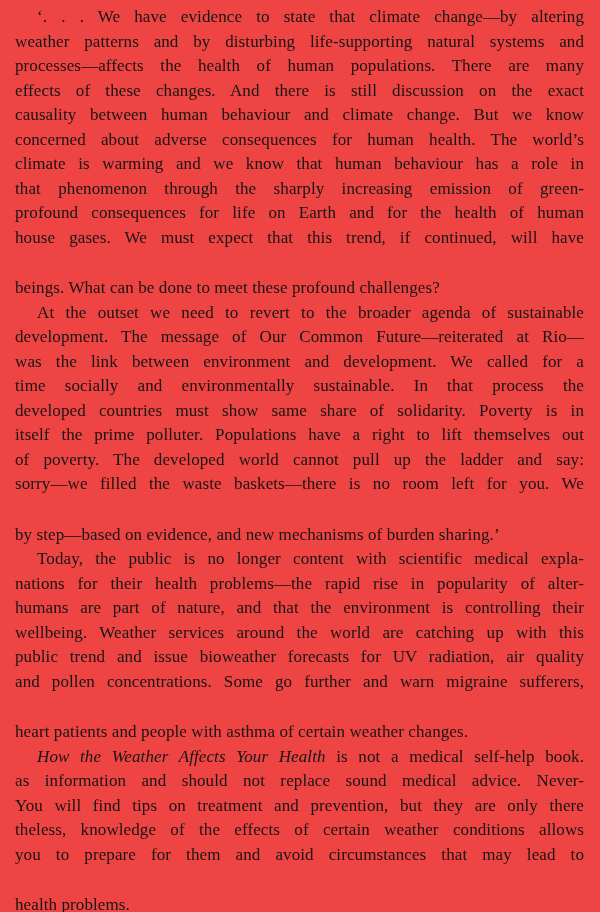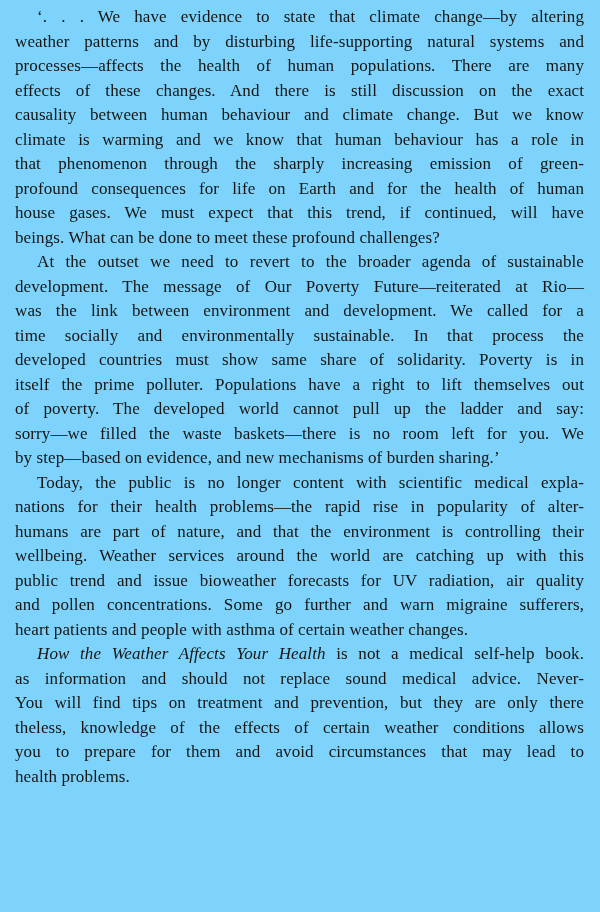--- a/index.html
+++ b/index.html
@@ -27,45 +27,47 @@
     text-align: justify;
     text-align-last: justify;
     white-space: normal;
     letter-spacing: 0.1px;
   }
   .line.indent {
     padding-left: 22px;
   }
   .line.para-end {
     text-align-last: left;
+    margin-top: 26px;
   }
   .line em {
     font-style: italic;
     margin-top: 20px;
   }
 </style>
 </head>
 <body>
 
-<div class="page" style="background: #7dd3fc; color: rgb(23, 21, 19);">
+<div class="page" style="background: #ef4444; color: rgb(23, 21, 19);">
     <div class="paragraph">
       <div class="line indent">‘. . . We have evidence to state that climate change—by altering</div>
       <div class="line">weather patterns and by disturbing life-supporting natural systems and</div>
       <div class="line">processes—affects the health of human populations. There are many</div>
       <div class="line">effects of these changes. And there is still discussion on the exact</div>
       <div class="line">causality between human behaviour and climate change. But we know</div>
+      <div class="line">concerned about adverse consequences for human health. The world’s</div>
       <div class="line">climate is warming and we know that human behaviour has a role in</div>
       <div class="line">that phenomenon through the sharply increasing emission of green-</div>
       <div class="line">profound consequences for life on Earth and for the health of human</div>
       <div class="line">house gases. We must expect that this trend, if continued, will have</div>
       <div class="line para-end">beings. What can be done to meet these profound challenges?</div>
     </div>
     <div class="paragraph">
       <div class="line indent">At the outset we need to revert to the broader agenda of sustainable</div>
-      <div class="line">development. The message of Our Poverty Future—reiterated at Rio—</div>
+      <div class="line">development. The message of Our Common Future—reiterated at Rio—</div>
       <div class="line">was the link between environment and development. We called for a</div>
       <div class="line">time socially and environmentally sustainable. In that process the</div>
       <div class="line">developed countries must show same share of solidarity. Poverty is in</div>
       <div class="line">itself the prime polluter. Populations have a right to lift themselves out</div>
       <div class="line">of poverty. The developed world cannot pull up the ladder and say:</div>
       <div class="line">sorry—we filled the waste baskets—there is no room left for you. We</div>
       <div class="line para-end">by step—based on evidence, and new mechanisms of burden sharing.’</div>
     </div>
     <div class="paragraph">
       <div class="line indent">Today, the public is no longer content with scientific medical expla-</div>

